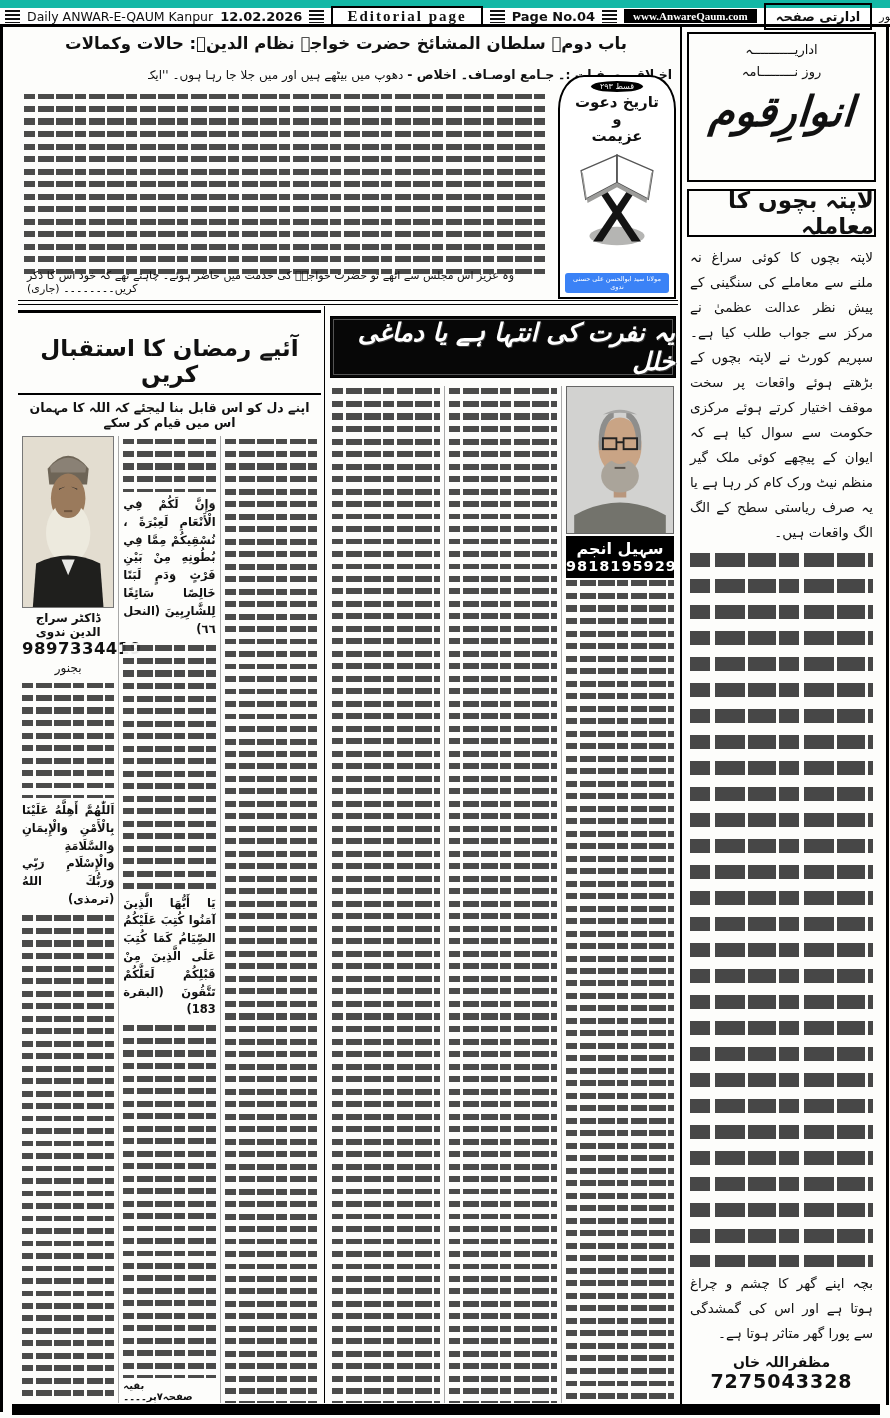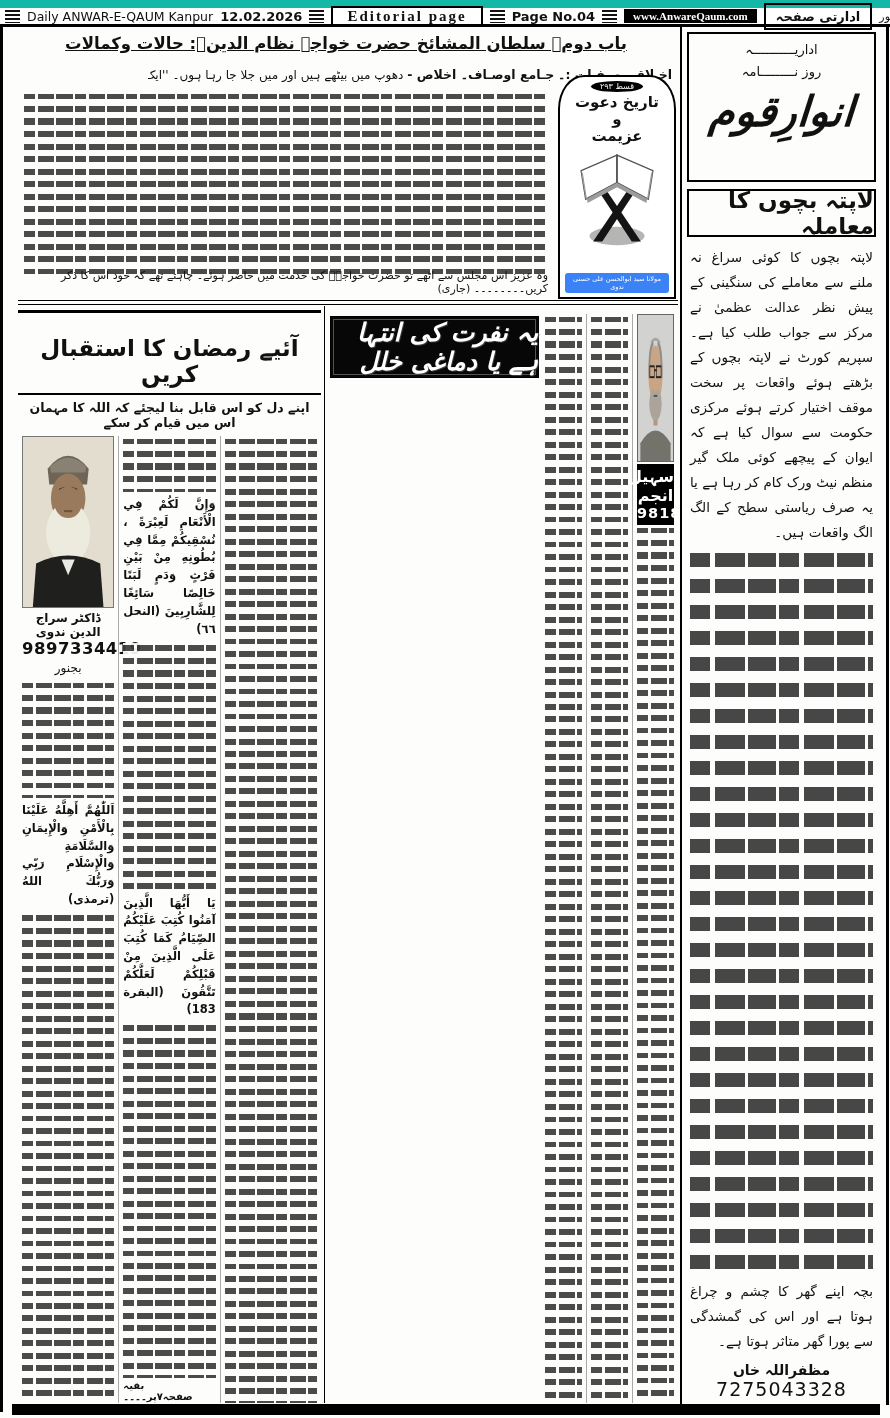--- a/index.html
+++ b/index.html
@@ -50,27 +50,27 @@
   .fill-lg {
     background:
       repeating-linear-gradient(to right, rgba(255,255,255,0) 0 20px, #fdfdfb 20px 25px,
         rgba(255,255,255,0) 25px 55px, #fdfdfb 55px 58px, rgba(255,255,255,0) 58px 86px, #fdfdfb 86px 89px),
       repeating-linear-gradient(to bottom, #fdfdfb 0 4px, #383838 4px 18px, #fdfdfb 18px 26px);
   }
 
   
   .top-article { position: absolute; left: 18px; top: 31px; width: 660px; height: 270px; }
   .ta-headline { position: absolute; top: 3px; left: 0; right: 4px; text-align: center;
-    font-weight: 800; font-size: 16.5px; direction: rtl; text-decoration: underline; }
+    font-weight: 800; font-size: 16.5px; direction: rtl; }
   .ta-subhead { position: absolute; top: 36px; right: 6px; left: 130px; direction: rtl;
     font-size: 12px; white-space: nowrap; overflow: hidden; }
   .ta-subhead b { font-size: 12.5px; }
   .ta-body { position: absolute; top: 60px; right: 130px; left: 6px; height: 188px; }
-  .ta-closing { position: absolute; bottom: 6px; right: 130px; left: 26px; direction: rtl;
-    text-align: right; font-size: 11px; }
+  .ta-closing { position: absolute; bottom: 6px; right: 130px; left: 9px; direction: rtl;
+    text-align: left; font-size: 11px; }
 
   .series-box { position: absolute; top: 44px; right: 2px; width: 118px; height: 224px;
     border: 2px solid #000; border-radius: 26px 26px 0 0 / 34px 34px 0 0; background: #fff;
     display: flex; flex-direction: column; align-items: center; padding: 4px 3px 4px; }
   .episode-badge { background: #000; color: #fff; font-size: 8px; padding: 1px 9px;
     border-radius: 50%; direction: rtl; }
   .series-title { font-weight: 800; font-size: 15px; line-height: 1.12; text-align: center;
     direction: rtl; margin-top: 2px; }
   .series-author { background: #3b82f6; color: #fff; font-size: 6.5px; padding: 2px 3px;
     border-radius: 3px; margin-top: auto; text-align: center; direction: rtl; width: 96%; }
@@ -89,21 +89,21 @@
   .photo-fig { width: 100%; border: 1px solid #777; background: #e3ddd0; }
   .author-name { font-weight: bold; font-size: 12px; text-align: center; direction: rtl; margin-top: 3px; }
   .author-phone { font-weight: bold; font-size: 16.5px; text-align: center; letter-spacing: .5px; }
   .author-city { font-size: 12px; text-align: center; direction: rtl; padding: 3px 0 5px; }
   .verse { font-weight: bold; font-size: 11.5px; line-height: 1.55; direction: rtl;
     text-align: justify; padding: 4px 0; }
   .continued { font-size: 10px; font-weight: bold; direction: rtl; text-align: left; padding: 2px 0 1px; }
 
   
   .ht { position: absolute; left: 328px; top: 306px; width: 350px; height: 1097px;
-    display: flex; flex-direction: row; }
+    display: flex; flex-direction: column; }
   .ht-headbox { margin: 10px 2px 0; height: 62px; background: #070707; border: 1px solid #000;
     box-shadow: inset 0 0 0 2px #070707, inset 0 0 0 3px #555;
     display: flex; align-items: center; justify-content: center; }
   .ht-headline { color: #fff; font-weight: 800; font-style: italic; font-size: 25px;
     direction: rtl; text-shadow: 1px 1px 0 #3a3a3a; }
   .ht-cols { margin-top: 8px; }
   .photo-fig2 { width: 100%; border: 1px solid #666; background: #cfcfcd; }
   .nameplate { background: #000; color: #fff; text-align: center; padding: 3px 0 4px; margin-top: 2px; }
   .np-name { font-size: 16px; font-weight: bold; direction: rtl; }
   .np-phone { font-size: 14.5px; font-weight: bold; letter-spacing: 1px; }
@@ -117,21 +117,21 @@
   .ed-label { direction: rtl; font-size: 13px; text-align: center; }
   .ed-title { font-size: 42px; font-weight: bold; font-style: italic; text-align: center;
     direction: rtl; margin-top: 8px; transform: skewX(-4deg); }
   .ed-headbox { border: 2px solid #000; margin: 7px 2px 0; height: 48px;
     display: flex; align-items: center; justify-content: center; }
   .ed-headline { font-size: 23px; font-weight: 800; direction: rtl; }
   .ed-body { margin: 8px 5px 0; direction: rtl; text-align: justify; font-size: 13.5px; line-height: 25px; }
   .ed-fill { flex: 1; margin: 4px 5px 0; }
   .ed-closing { margin: 4px 5px 0; direction: rtl; text-align: justify; font-size: 13.5px; line-height: 25px; }
   .ed-byline { font-size: 14px; font-weight: bold; text-align: center; direction: rtl; margin-top: 8px; }
-  .ed-phone { font-size: 19px; font-weight: normal; text-align: center; letter-spacing: 1px; padding-bottom: 4px; }
+  .ed-phone { font-size: 19px; font-weight: bold; text-align: center; letter-spacing: 1px; padding-bottom: 12px; }
 </style>
 </head>
 <body>
 
 <div class="page">
 
   <div class="header">
     <span class="hatch"></span>
     <span class="paper-en">Daily ANWAR-E-QAUM Kanpur</span>
     <span class="issue-date">12.02.2026</span>

